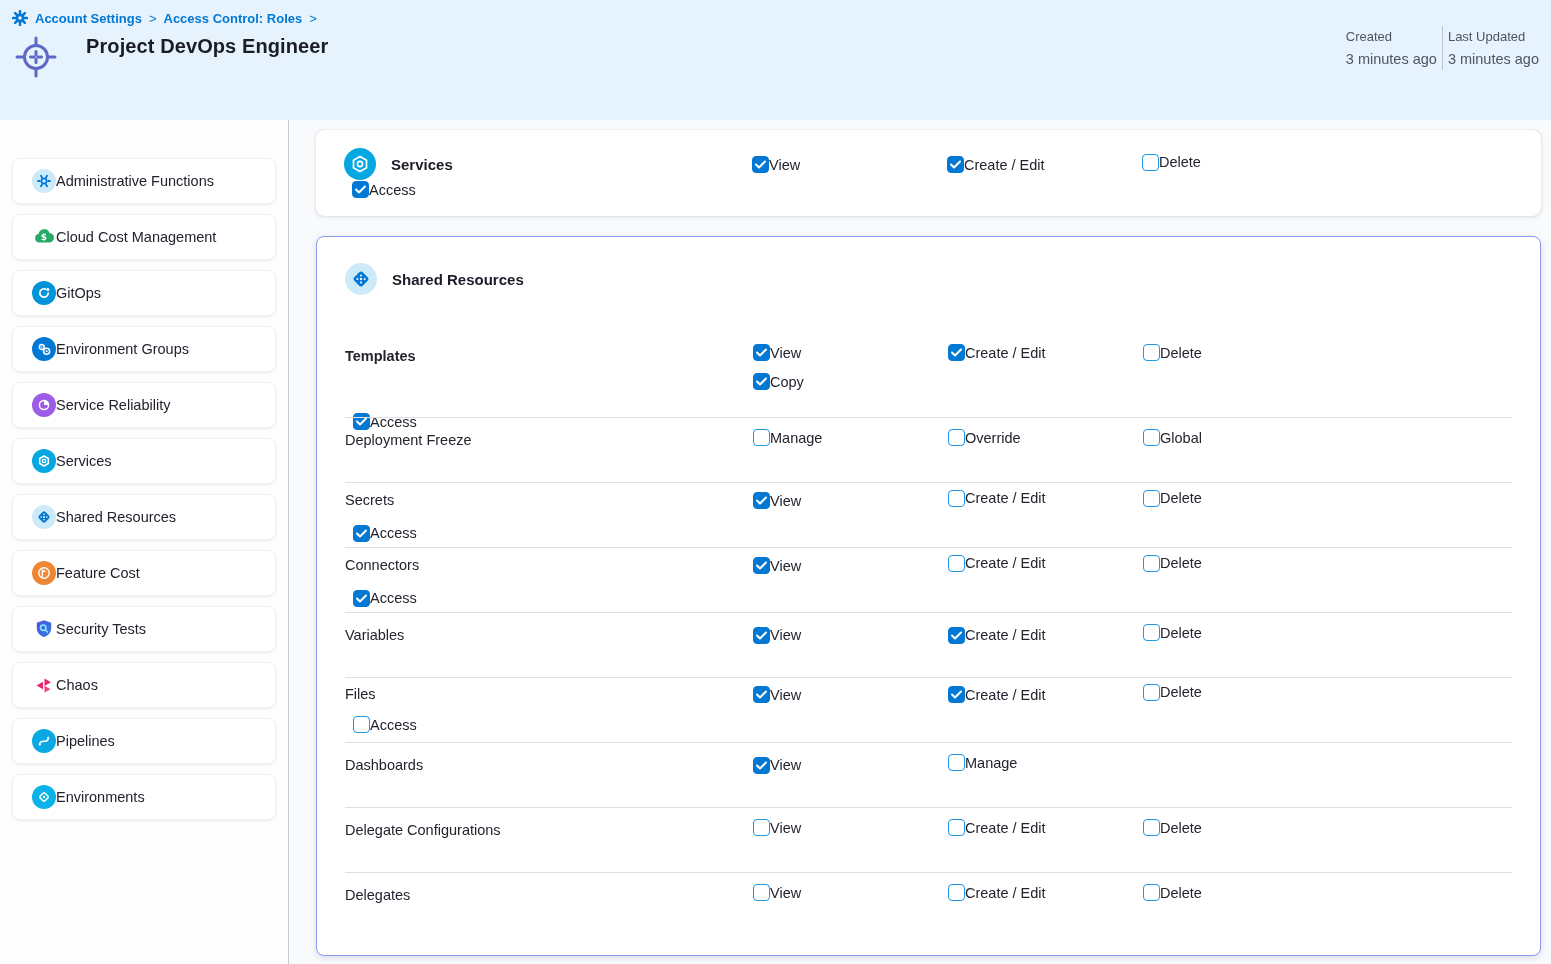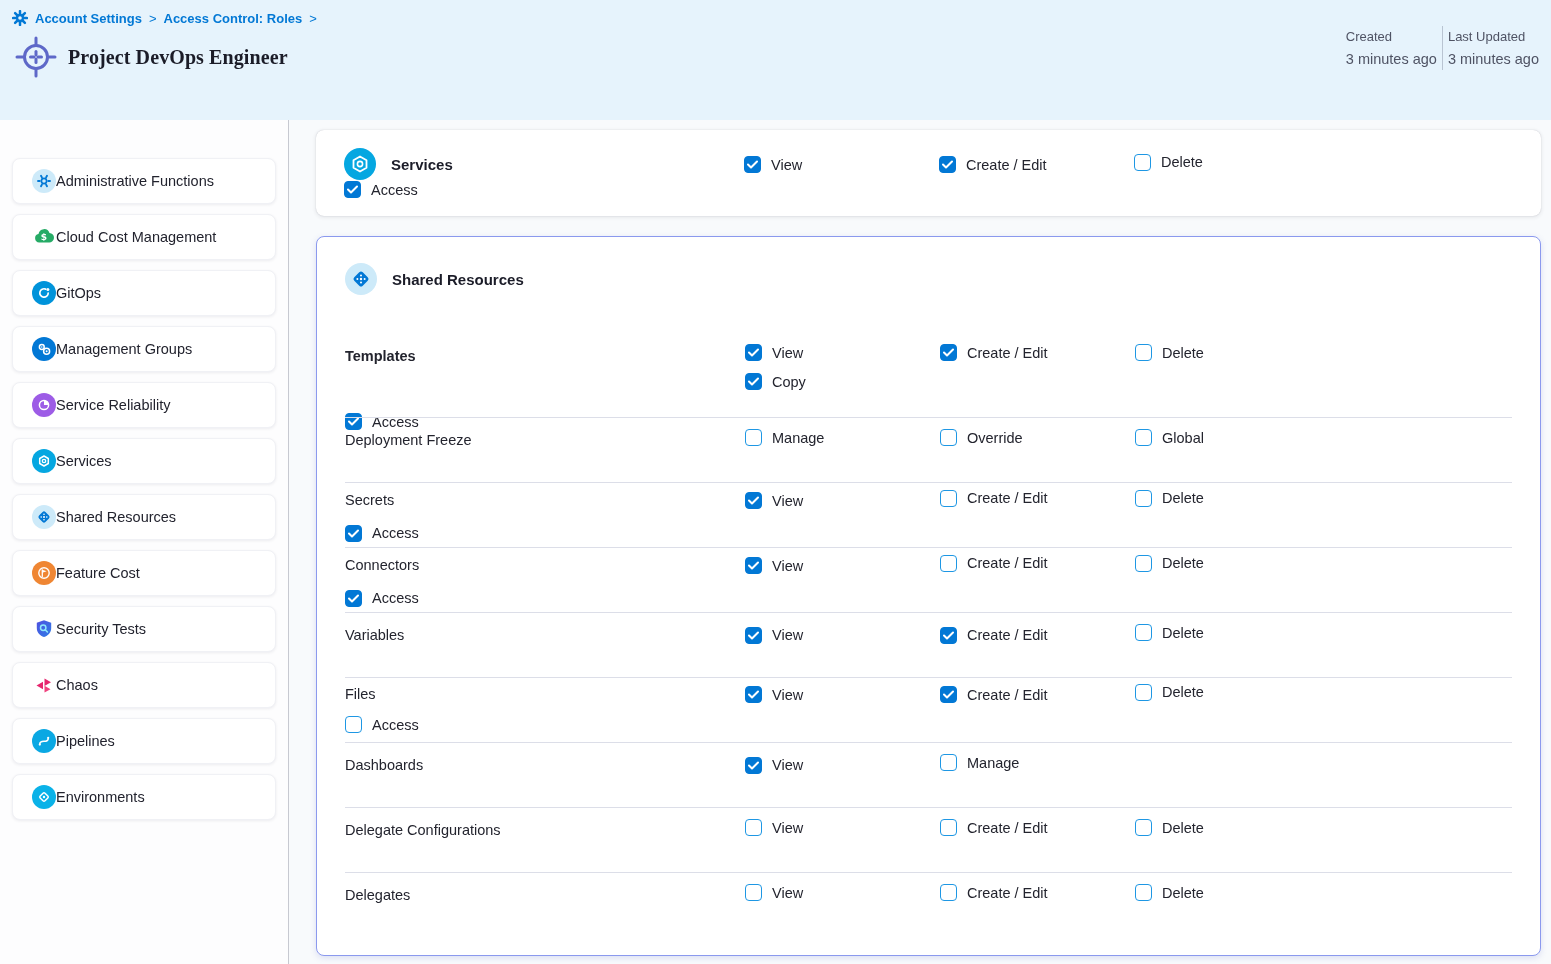--- a/index.html
+++ b/index.html
@@ -4,21 +4,21 @@
 <style>
   * { box-sizing: border-box; margin: 0; padding: 0; }
   html, body { width: 1551px; height: 964px; overflow: hidden; }
   body { font-family: "Liberation Sans", "DejaVu Sans", sans-serif; background: #f8fafc; color: #23242e; }
 
   
   .topbar { height: 120px; background: #e6f3fc; position: relative; padding: 10px 14px 0 12px; }
   .breadcrumb { display: flex; align-items: center; gap: 7px; font-size: 13px; font-weight: 600; color: #0278d5; }
   .breadcrumb a { color: #0278d5; text-decoration: none; cursor: pointer; }
   .bc-sep { font-weight: 400; color: #0278d5; }
-  .title-row { display: flex; align-items: center; gap: 10px; margin-top: 9px; padding-left: 2px; font-family: Liberation Serif, serif; }
+  .title-row { display: flex; gap: 28px; margin-top: 9px; padding-left: 2px; }
   .page-title { font-size: 20px; font-weight: 700; color: #1b1c28; letter-spacing: .1px; }
   .meta { position: absolute; right: 12px; top: 26px; display: flex; align-items: stretch; gap: 5px; color: #4f5364; }
   .meta-col { display: flex; flex-direction: column; line-height: 22px; }
   .meta-label { font-size: 13px; }
   .meta-value { font-size: 14.5px; }
   .meta-div { width: 1px; background: #b9c4d2; }
 
   
   .body-row { display: flex; height: 847px; }
   .sidebar { width: 289px; flex: none; background: #fdfdfe; border-right: 1px solid #c7c9d1; padding: 38px 12px 0 12px; }
@@ -41,21 +41,21 @@
   .shared-header { height: 84px; display: flex; align-items: center; gap: 15px; padding-left: 28px; }
 
   .sr-row { display: grid; grid-template-columns: 400px 195px 195px 195px; align-items: center;
             height: 65px; position: relative; padding-left: 28px; }
   .sr-row.multi { height: 97px; align-items: start; }
   .sr-row.multi .row-label { align-self: center; font-weight: bold; }
   .sr-row.multi .col { padding-top: 23px; display: flex; flex-direction: column; gap: 12px; align-items: flex-start; }
   .sr-row.divided::after { content: ""; position: absolute; left: 28px; right: 28px; bottom: 0; height: 1px; background: #dcdee8; }
   .row-label { font-size: 14.5px; color: #23242e; }
 
-  .perm { display: inline-flex; align-items: center; gap: 10px; cursor: pointer; }
+  .perm { display: inline-flex; align-items: center; gap: 0; cursor: pointer; margin-left: 8px; }
   .perm-text { font-size: 14.5px; color: #23242e; }
   .cb { width: 17px; height: 17px; border-radius: 4px; flex: none; display: inline-flex; align-items: center; justify-content: center;
         background: #fff; border: 1.5px solid #1e97e4; }
   .cb.checked { background: #0278d5; border-color: #0278d5; }
 </style>
 </head>
 <body>
 
 <div class="page">
 
@@ -154,21 +154,21 @@
           <div class="side-item">
             <span class="ic">
               <svg width="24" height="24" viewBox="0 0 24 24">
                 <circle cx="12" cy="12" r="12" fill="#0278d5"></circle>
                 <circle cx="9.8" cy="10" r="2.4" fill="none" stroke="#fff" stroke-width="1.5"></circle>
                 <circle cx="14.6" cy="14.2" r="3" fill="none" stroke="#fff" stroke-width="1.5"></circle>
                 <circle cx="9.8" cy="10" r=".8" fill="#fff"></circle>
                 <circle cx="14.6" cy="14.2" r="1" fill="#fff"></circle>
               </svg>
             </span>
-            <span class="side-label">Management Groups</span>
+            <span class="side-label">Environment Groups</span>
           </div>
           <div class="side-item">
             <span class="ic">
               <svg width="24" height="24" viewBox="0 0 24 24">
                 <circle cx="12" cy="12" r="12" fill="#9d5ce6"></circle>
                 <circle cx="12" cy="12" r="4.6" fill="none" stroke="#fff" stroke-width="1.5"></circle>
                 <path d="M12 12V7.4A4.6 4.6 0 0 1 16.6 12z" fill="#fff"></path>
               </svg>
             </span>
             <span class="side-label">Service Reliability</span>

